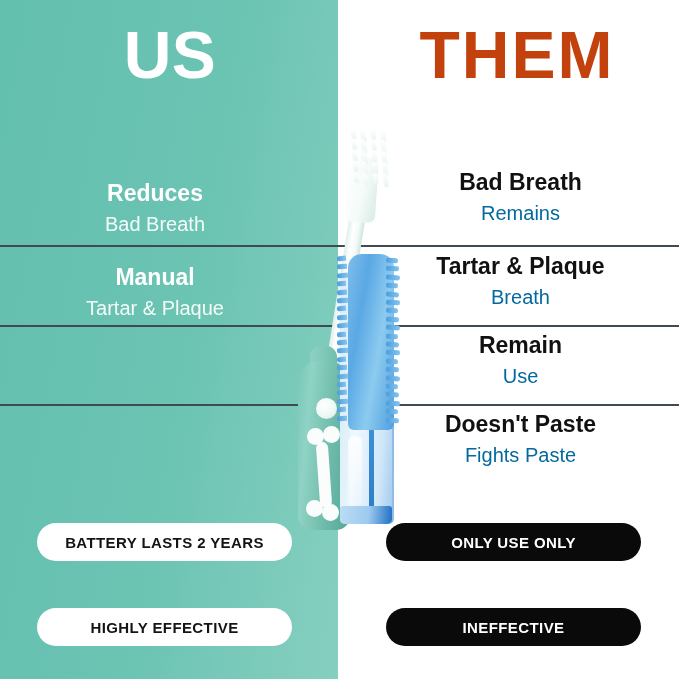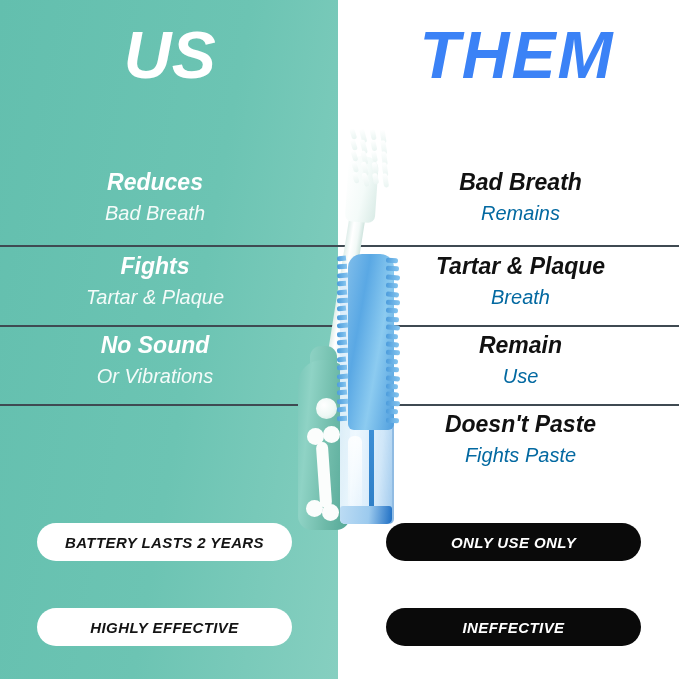--- a/index.html
+++ b/index.html
@@ -11,21 +11,20 @@
     font-family: "Liberation Sans", sans-serif;
     -webkit-font-smoothing: antialiased;
   }
 
   #infographic {
     position: relative;
     width: 679px;
     height: 679px;
     overflow: hidden;
     background: #ffffff;
-    font-style: italic;
   }
 
   
   .panel-left {
     position: absolute;
     left: 0;
     top: 0;
     width: 338px;
     height: 679px;
     background: linear-gradient(100deg, #63bfae 0%, #6cc4b3 55%, #86cfc0 100%);
@@ -50,21 +49,21 @@
     text-align: center;
   }
   .heading-us {
     left: 30px;
     width: 280px;
     color: #ffffff;
   }
   .heading-them {
     left: 372px;
     width: 290px;
-    color: #3b82f6;
+    color: #c2410c;
     letter-spacing: 2px;
   }
 
   
   .rule {
     position: absolute;
     height: 1.5px;
     background: #3f4a52;
     left: 0;
     width: 679px;
@@ -108,21 +107,21 @@
     line-height: 1.3;
     margin: 3px 0 0 0;
   }
 
   .rows-left .row-title { color: #ffffff; }
   .rows-left .row-sub   { color: #f4fbf9; }
   .rows-right .row-title { color: #111111; }
   .rows-right .row-sub   { color: #0369a1; }
 
   
-  .rows-left .row-inner  { padding-right: 28px; }
+  .rows-left .row-inner  { padding-right: 28px; margin-top: 11px; }
   .rows-right .row-inner { padding-left: 24px; }
 
   
   .badge {
     position: absolute;
     display: flex;
     align-items: center;
     justify-content: center;
     border-radius: 999px;
     font-size: 15px;
@@ -339,28 +338,22 @@
 
   <div class="rows-left">
     <div class="row row-0">
       <div class="row-inner">
         <p class="row-title">Reduces</p>
         <p class="row-sub">Bad Breath</p>
       </div>
     </div>
     <div class="row row-1">
       <div class="row-inner">
-        <p class="row-title">Fights</p>
+        <p class="row-title">Manual</p>
         <p class="row-sub">Tartar &amp; Plaque</p>
-      </div>
-    </div>
-    <div class="row row-2">
-      <div class="row-inner">
-        <p class="row-title">No Sound</p>
-        <p class="row-sub">Or Vibrations</p>
       </div>
     </div>
   </div>
 
   <div class="rows-right">
     <div class="row row-0">
       <div class="row-inner">
         <p class="row-title">Bad Breath</p>
         <p class="row-sub">Remains</p>
       </div>

